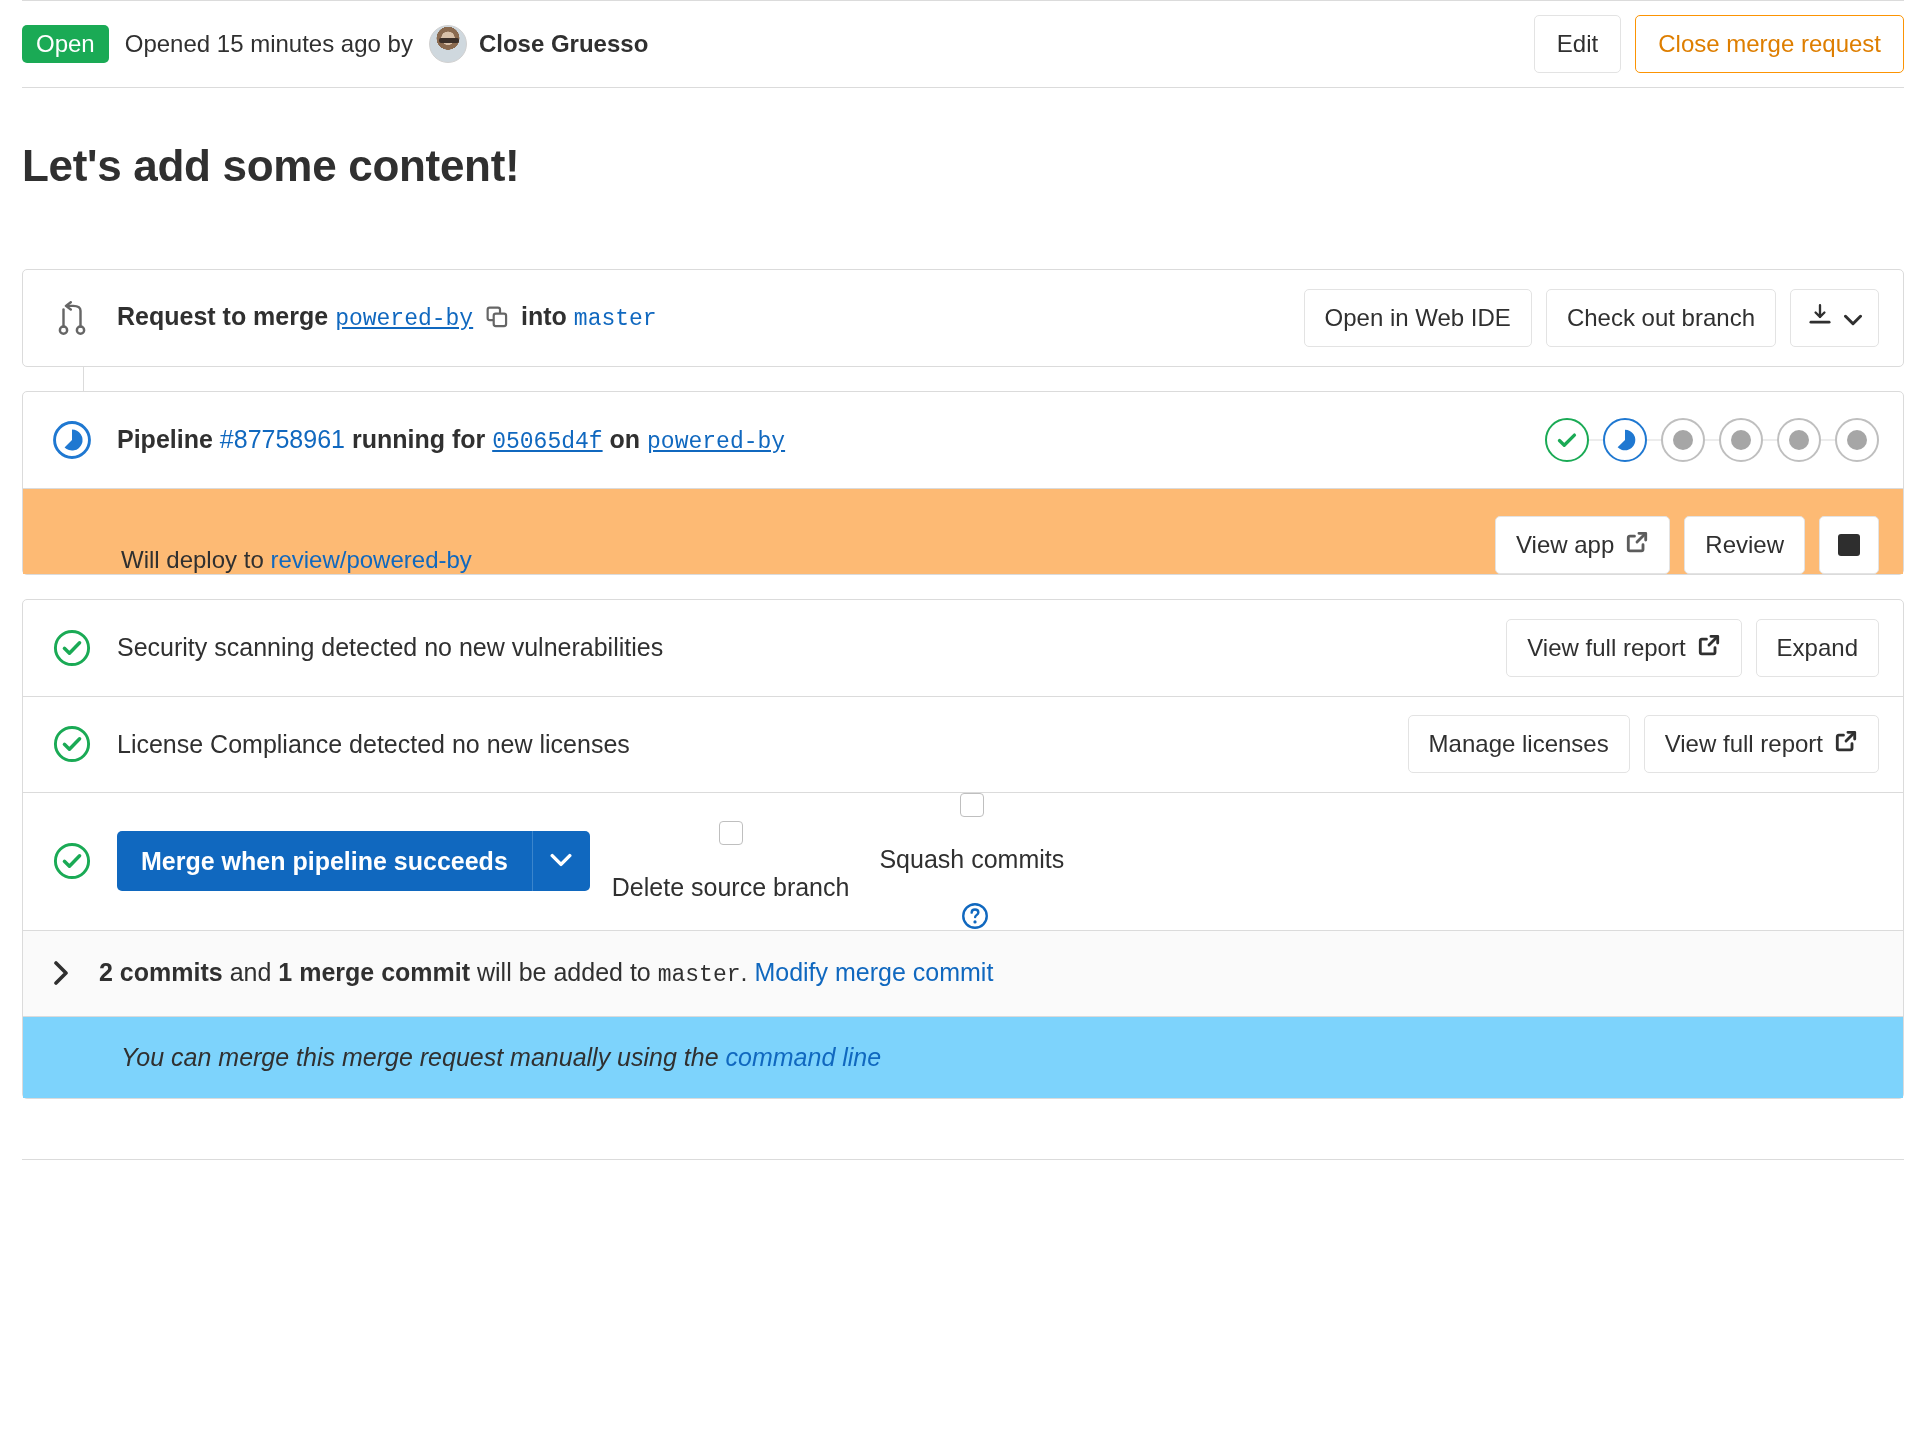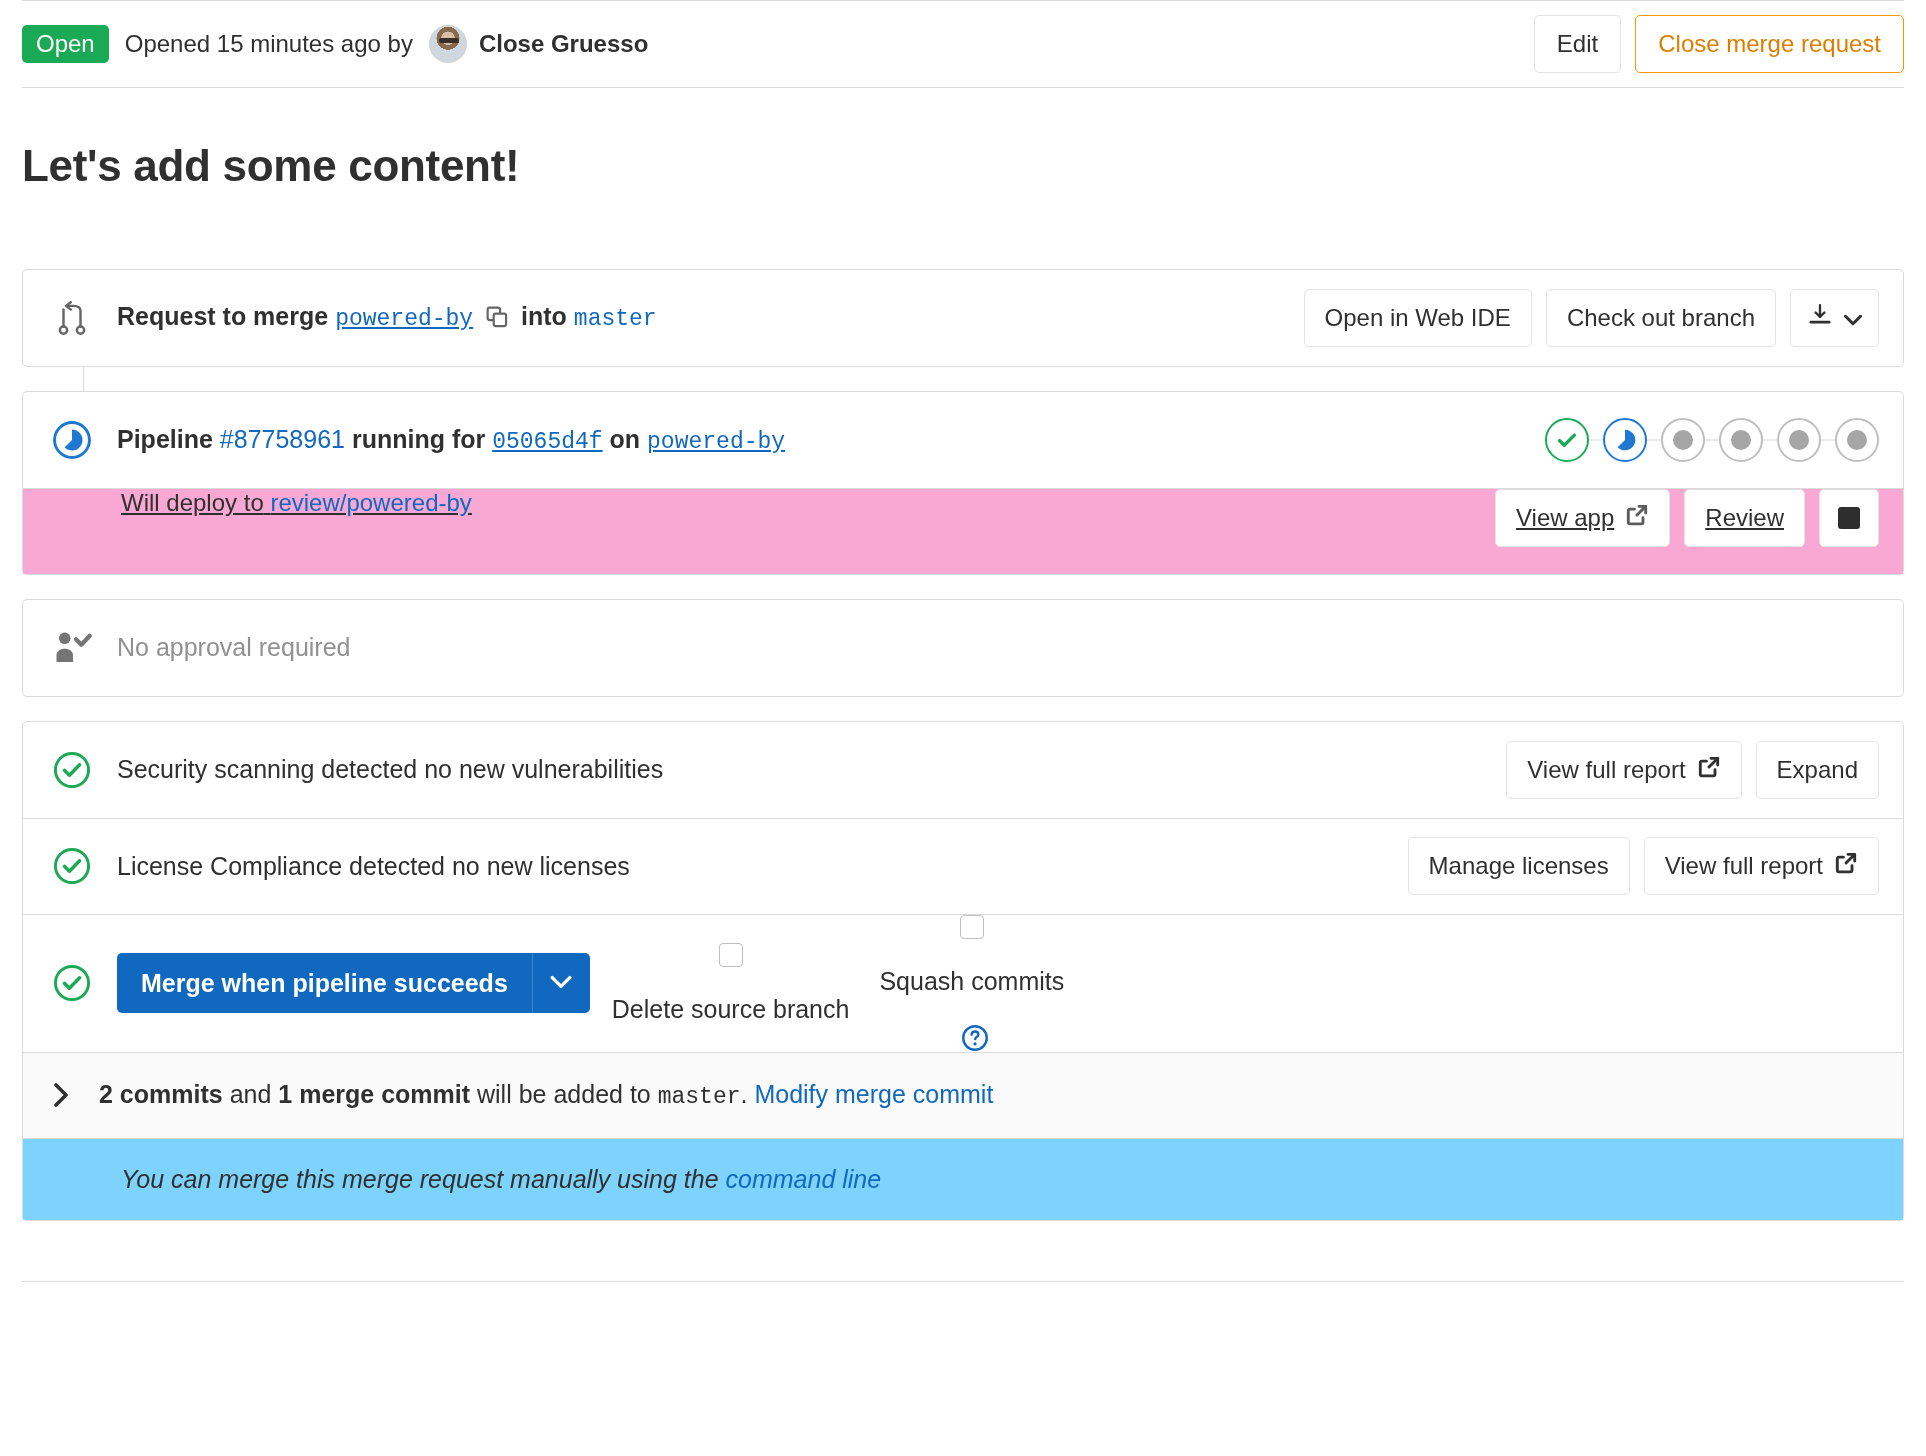--- a/index.html
+++ b/index.html
@@ -114,27 +114,26 @@
   .mono { font-family: "Liberation Mono", monospace; font-size: 23px; }
   .link { color: #1068bf; text-decoration: none; }
   .link-mono { color: #1068bf; font-family: "Liberation Mono", monospace; font-size: 23px; }
   .muted { color: #919191; }
 
   .copy-icon { display: inline-block; vertical-align: -3px; margin: 0 6px; }
 
   
   .subrow {
     border-top: 1px solid #dbdbdb;
-    background: #f9a8d4;
+    background: #fdba74;
     display: flex;
-    align-items: flex-start;
+    align-items: flex-end;
     justify-content: space-between;
     padding: 0 24px 0 26px;
     min-height: 86px;
-    text-decoration: underline;
   }
   .subrow .pad-left { padding-left: 72px; font-size: 24px; color: #303030; }
 
   
   .stages { display: flex; align-items: center; }
   .stage {
     width: 44px; height: 44px; border-radius: 50%;
     display: flex; align-items: center; justify-content: center;
     background: #fff; flex: none;
   }
@@ -332,34 +331,20 @@
             </span>
           </button>
           <button class="btn">Review</button>
           <button class="btn" style="padding:0 18px;">
             <span class="stop-square"></span>
           </button>
         </div>
       </div>
     </div>
 
-    <div class="card">
-      <div class="row">
-        <div class="row-inner">
-          <span class="icon-slot">
-            <svg width="42" height="38" viewBox="0 0 26 22" fill="none">
-              <circle cx="8.5" cy="5" r="3.6" fill="#757575"></circle>
-              <path d="M3.4 19.6v-4.2c0-2.4 2.3-4 5.1-4s5.1 1.6 5.1 4v4.2z" fill="#757575"></path>
-              <path d="M15.5 5.6 18.8 9l5.2-5.6" stroke="#757575" stroke-width="2.6" fill="none" stroke-linecap="round" stroke-linejoin="round"></path>
-            </svg>
-          </span>
-          <span class="row-text muted">No approval required</span>
-        </div>
-      </div>
-    </div>
 
     <div class="card">
 
       <div class="row">
         <div class="row-inner">
           <span class="icon-slot">
             <svg class="check-circle" viewBox="0 0 22 22" fill="none">
               <circle cx="11" cy="11" r="9.6" stroke="#1aaa55" stroke-width="1.7"></circle>
               <path d="M6.6 11.2 9.5 14l5.9-6" stroke="#1aaa55" stroke-width="2" stroke-linecap="round" stroke-linejoin="round"></path>
             </svg>

